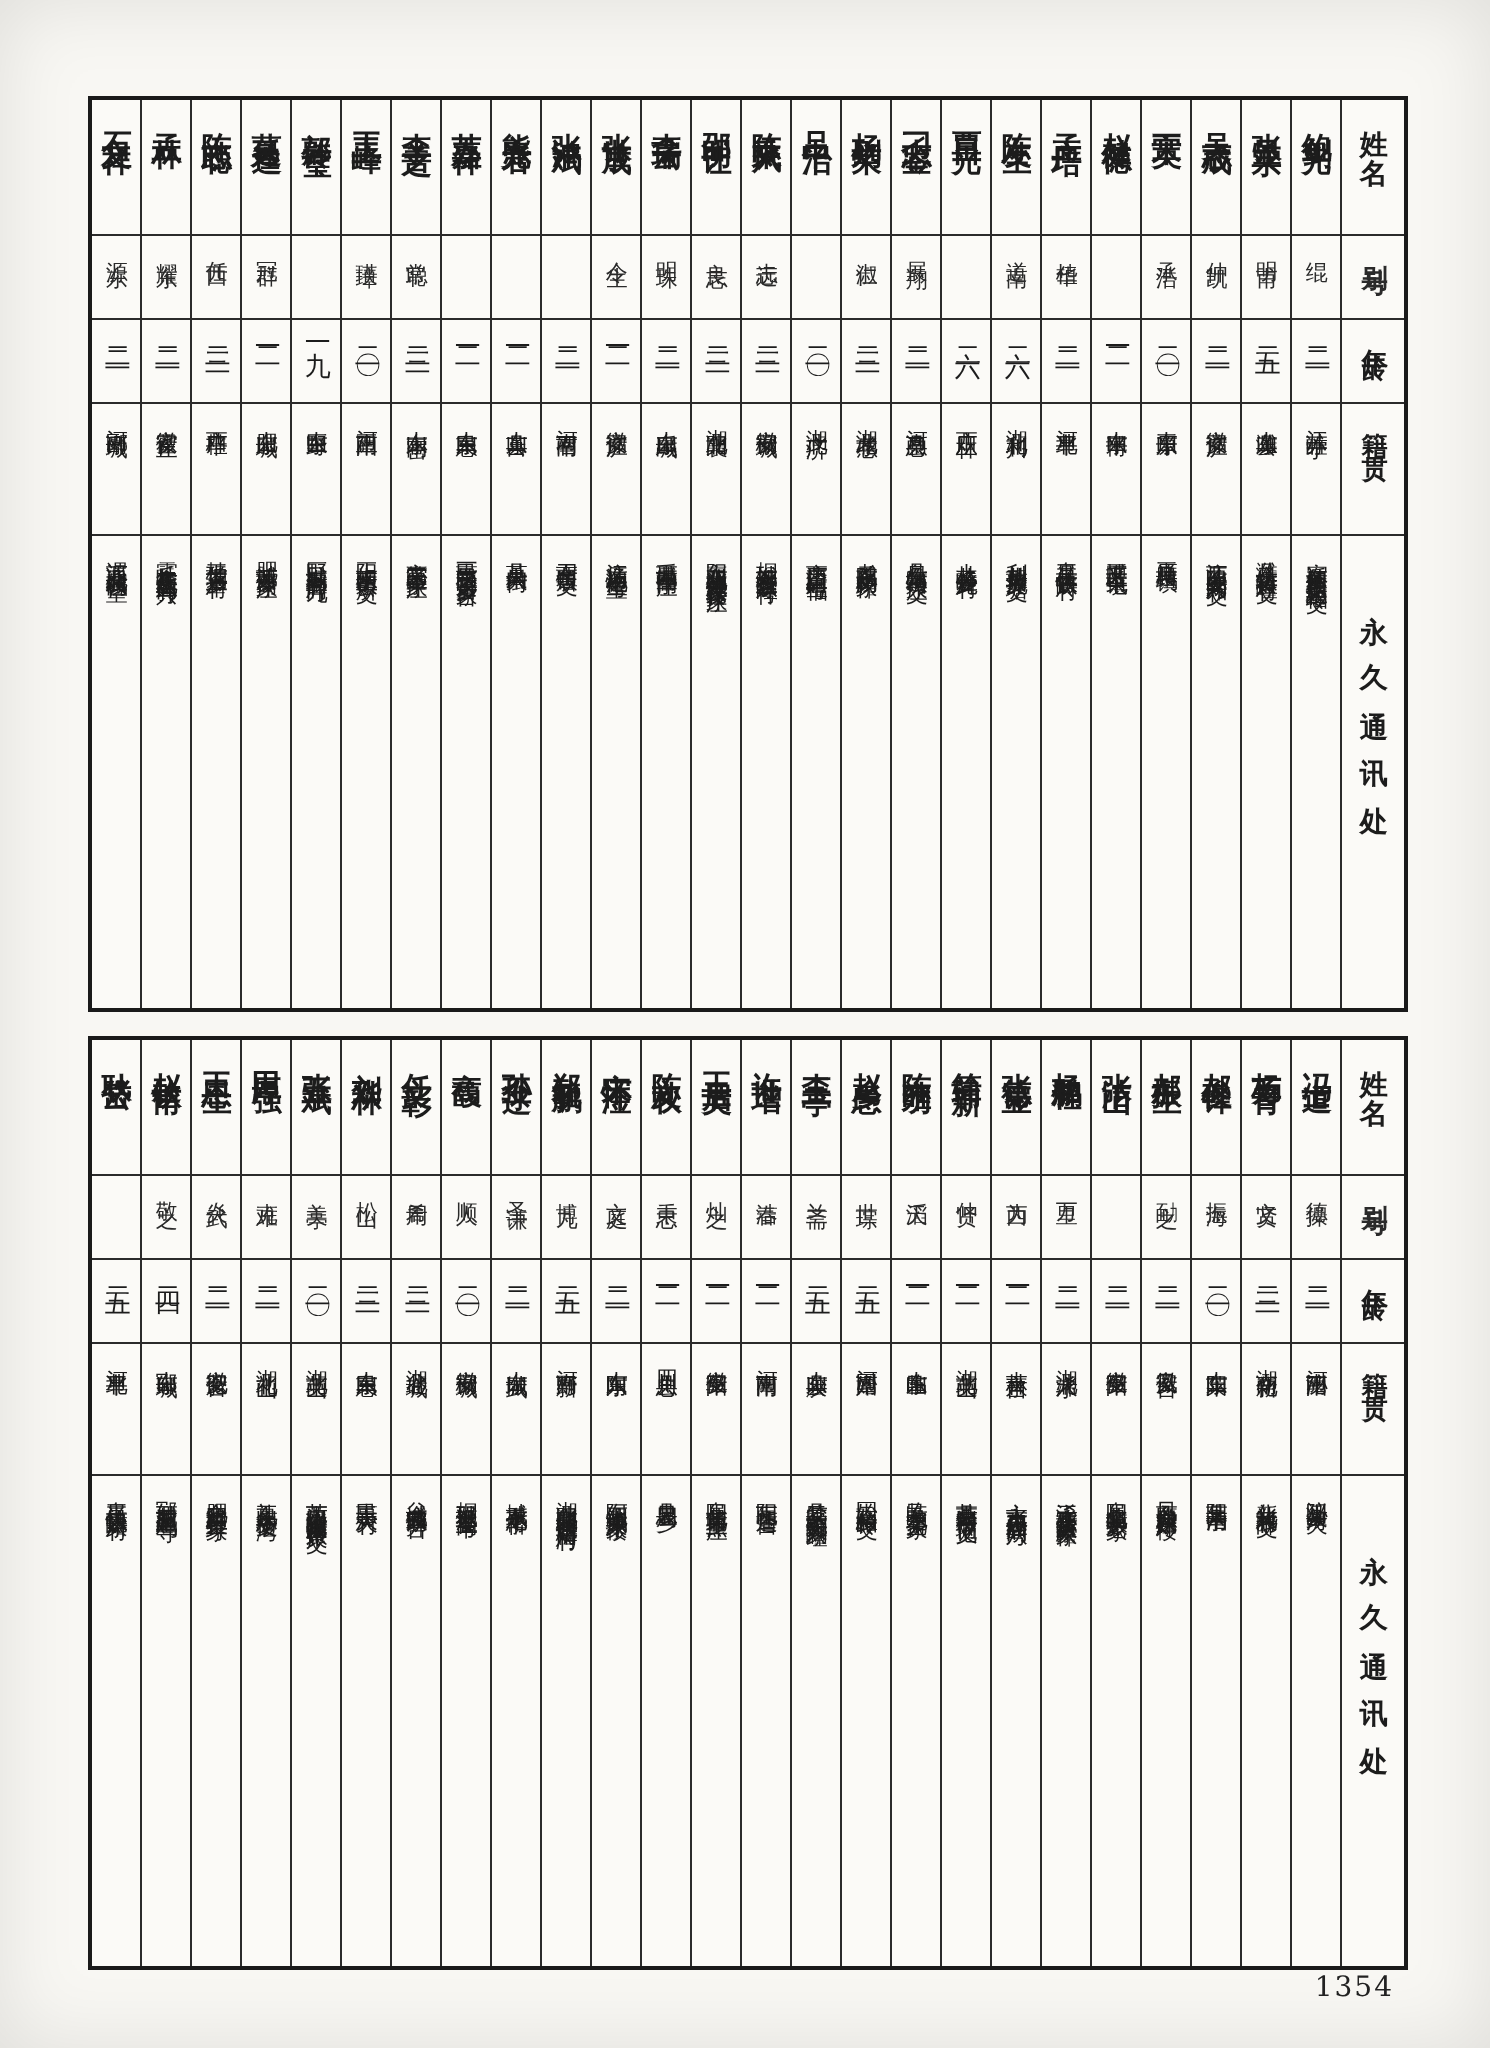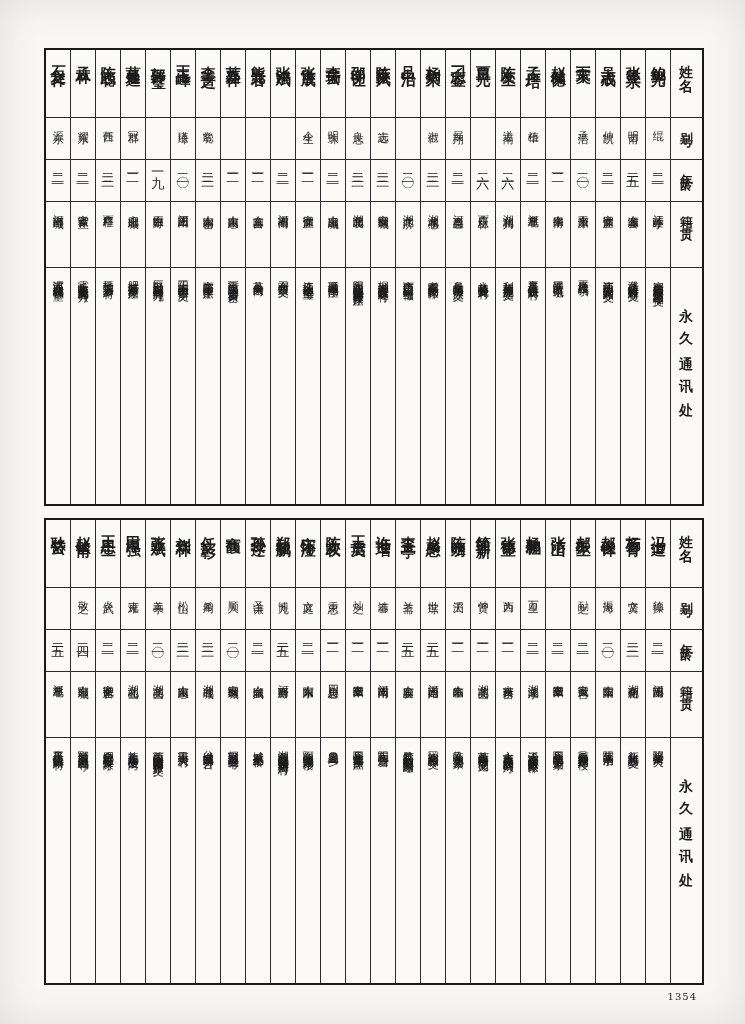--- a/index.html
+++ b/index.html
@@ -62,21 +62,21 @@
   .header-col .vtext{font-weight:bold;}
   .header-col .name-cell .vtext{font-size:14px;letter-spacing:14px;}
   .header-col .alias-cell .vtext{font-size:13px;letter-spacing:3px;}
   .header-col .age-cell .vtext{font-size:13px;letter-spacing:3px;}
   .header-col .native-cell .vtext{font-size:13px;letter-spacing:12px;}
   .header-col .address-cell .vtext{font-size:14px;letter-spacing:24px;padding-top:24px;}
   .page-number{
     position:absolute;
     right:48px;
     bottom:22px;
-    font-size:10px;
+    font-size:14px;
     font-family:"DejaVu Serif",serif;
     color:#222;
     letter-spacing:1px;
   }
 </style>
 </head>
 <body>
 
 <div class="page">
   <div class="reg-table" id="table-top">

